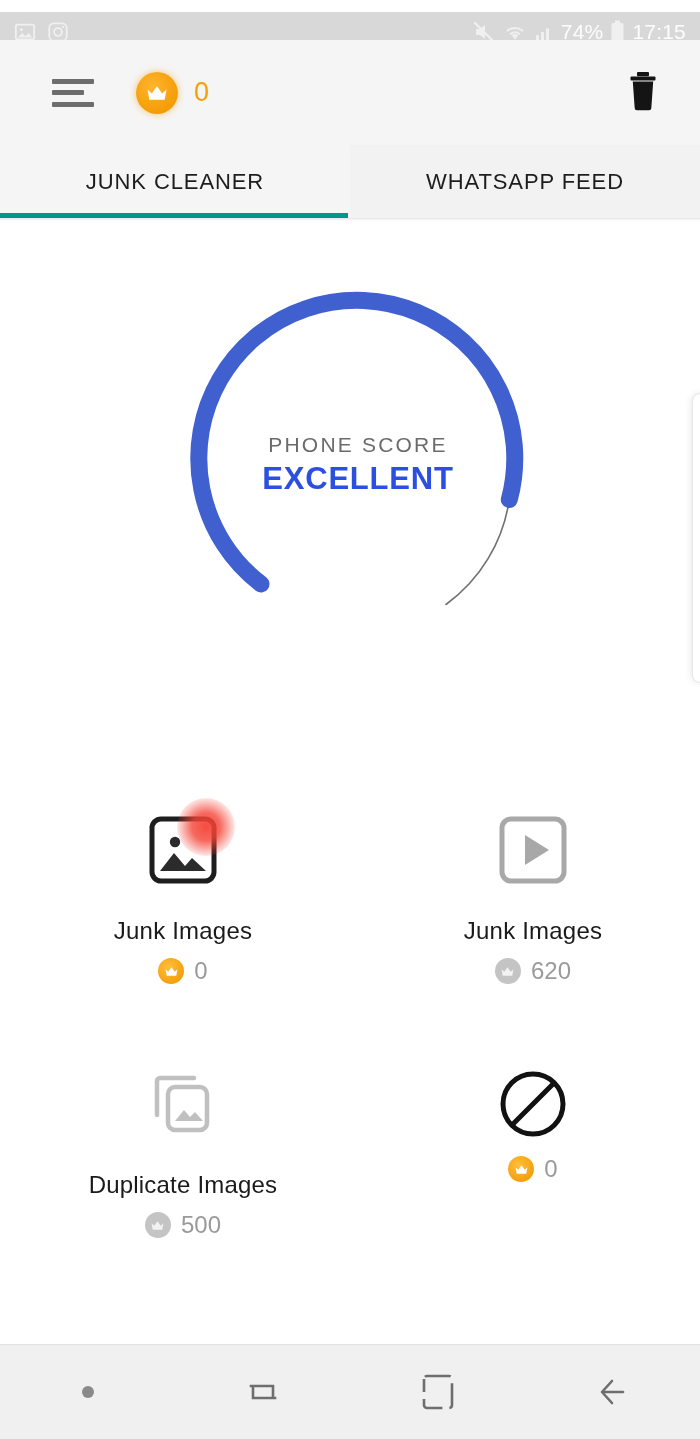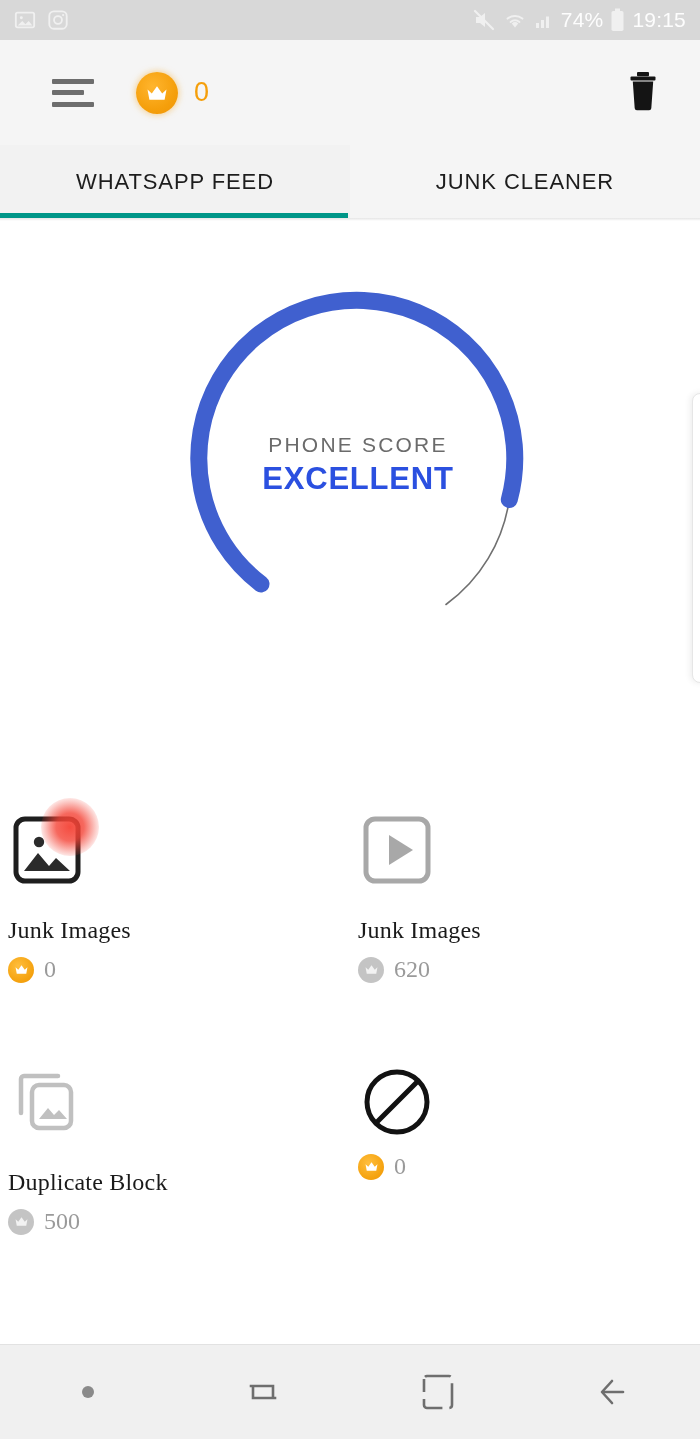--- a/index.html
+++ b/index.html
@@ -6,21 +6,21 @@
   html, body {
     width: 700px; height: 1439px;
     font-family: "Liberation Sans", sans-serif;
     background: #ffffff;
     overflow: hidden;
   }
   .phone { position: relative; width: 700px; height: 1439px; background: #ffffff; }
 
   
   .statusbar {
-    position: absolute; top: 0; left: 0; width: 700px; height: 40px;
+    position: absolute; top: 12px; left: 0; width: 700px; height: 40px;
     background: #d8d8d8;
     display: flex; align-items: center; justify-content: space-between;
     padding: 0 14px;
   }
   .sb-left { display: flex; align-items: center; gap: 11px; }
   .sb-right { display: flex; align-items: center; gap: 7px; }
   .sb-ico { opacity: 0.62; display: block; }
   .sb-text {
     color: #ffffff; font-size: 21px; letter-spacing: 0.2px;
     opacity: 0.95; font-family: "Liberation Sans", sans-serif;
@@ -107,21 +107,21 @@
     font-size: 31px; font-weight: bold; color: #2b50e0; letter-spacing: 0.8px;
     margin-top: 4px;
   }
 
   
   .tiles {
     position: absolute; left: 0; top: 590px; width: 700px;
     display: grid; grid-template-columns: 1fr 1fr; row-gap: 80px;
   }
   .tile {
-    display: flex; flex-direction: column; align-items: flex-start; font-family: Liberation Serif, serif;
+    display: flex; flex-direction: column; align-items: center;
   }
   .tile-icon { position: relative; width: 78px; height: 78px; display: flex; align-items: center; justify-content: center; }
   .tile-label {
     margin-top: 28px; font-size: 24px; color: #1a1a1a; font-weight: 400;
     letter-spacing: 0.2px;
   }
   .tile-meta { margin-top: 12px; display: flex; align-items: center; gap: 10px; }
   .badge-dot {
     width: 26px; height: 26px; border-radius: 50%;
     display: flex; align-items: center; justify-content: center;
@@ -178,21 +178,21 @@
       <svg class="sb-ico" width="20" height="20" viewBox="0 0 20 20">
         <rect x="2" y="13" width="3" height="5" fill="#ffffff"></rect>
         <rect x="7" y="10" width="3" height="8" fill="#ffffff"></rect>
         <rect x="12" y="6.5" width="3" height="11.5" fill="#ffffff"></rect>
       </svg>
       <span class="sb-text">74%</span>
       <svg class="sb-ico" width="15" height="24" viewBox="0 0 15 24">
         <rect x="5" y="0.5" width="5" height="2.5" fill="#ffffff"></rect>
         <rect x="1.5" y="3" width="12" height="20" rx="1.8" fill="#ffffff"></rect>
       </svg>
-      <span class="sb-text">19:15</span>
+      <span class="sb-text">17:15</span>
     </div>
   </div>
 
   <div class="toolbar">
     <div class="hamburger">
       <i></i>
         <i></i>
         <i></i>
     </div>
 
@@ -208,25 +208,25 @@
     <div class="trash-btn">
       <svg width="34" height="40" viewBox="0 0 34 40">
         <rect x="11" y="1" width="12" height="4.2" rx="1" fill="#141414"></rect>
         <rect x="4.5" y="5.6" width="25" height="4" rx="1" fill="#141414"></rect>
         <path d="M6.8 10.6h20.4l-1.9 26.6a2.2 2.2 0 0 1-2.2 2H10.9a2.2 2.2 0 0 1-2.2-2L6.8 10.6z" fill="#141414"></path>
       </svg>
     </div>
   </div>
 
   <div class="tabs">
+    <div class="tab">
+      <span>JUNK CLEANER</span>
+    </div>
     <div class="tab inactive">
       <span>WHATSAPP FEED</span>
-    </div>
-    <div class="tab">
-      <span>JUNK CLEANER</span>
     </div>
     <div class="tab-underline"></div>
   </div>
   <div class="tabs-shadow"></div>
 
   <div class="content">
 
     <div class="side-card"></div>
 
     <div class="gauge-wrap">
@@ -285,21 +285,21 @@
       </div>
 
       <div class="tile">
         <div class="tile-icon">
           <svg width="70" height="70" viewBox="0 0 70 70">
             <path d="M46 9H12a3 3 0 0 0-3 3v34" fill="none" stroke="#c0c0c0" stroke-width="4.5" stroke-linecap="round"></path>
             <rect x="20" y="18" width="39" height="43" rx="7" fill="none" stroke="#c0c0c0" stroke-width="4.5"></rect>
             <path d="M27 52l9-11 6 7 5-5 8 9z" fill="#c0c0c0"></path>
           </svg>
         </div>
-        <div class="tile-label">Duplicate Block</div>
+        <div class="tile-label">Duplicate Images</div>
         <div class="tile-meta">
           <span class="badge-dot gray">
             <svg width="15" height="13" viewBox="0 0 24 20">
               <path d="M2.5 6.5l4.3 4L12 3.2l5.2 7.3 4.3-4-1.9 10.3H4.4L2.5 6.5z" fill="#f2f2f2"></path>
             </svg>
           </span>
           <span class="tile-count">500</span>
         </div>
       </div>
 

